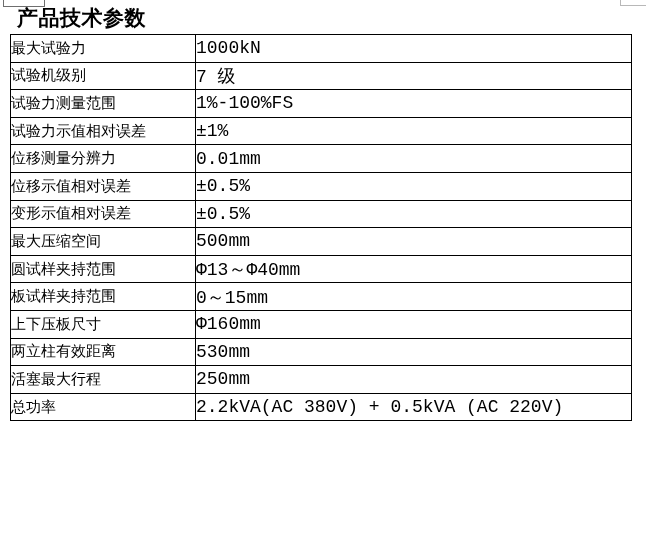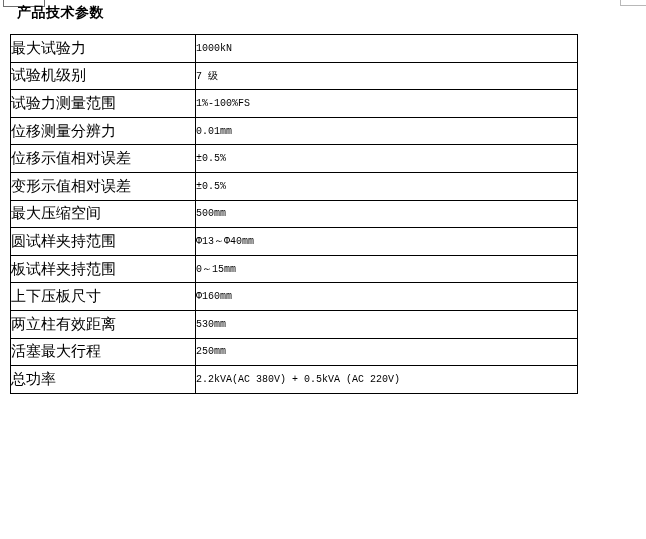--- a/index.html
+++ b/index.html
@@ -30,31 +30,31 @@
     top: -3px;
     width: 27px;
     height: 7px;
     border: 1px solid #b8b8b8;
     background: #ffffff;
   }
   .page-title {
     position: absolute;
     left: 17px;
     top: 4px;
-    font-size: 14px;
+    font-size: 21px;
     font-weight: bold;
     letter-spacing: 0.5px;
     font-family: "Liberation Sans", "DejaVu Sans", sans-serif;
     white-space: nowrap;
   }
   table.specs {
     position: absolute;
     left: 10px;
     top: 34px;
-    width: 568px;
+    width: 622px;
     border-collapse: collapse;
     table-layout: fixed;
     padding-left: 20px;
   }
   table.specs col.c1 { width: 185px; }
   table.specs td {
     border: 1px solid #000000;
     height: 26.6px;
     padding: 0;
     vertical-align: middle;
@@ -63,21 +63,21 @@
     white-space: nowrap;
   }
   td.label {
     padding-left: 30px;
     font-family: "Liberation Serif", "DejaVu Serif", serif;
     font-size: 15px;
   }
   td.value {
     padding-left: 32px;
     font-family: "Liberation Mono", "DejaVu Sans Mono", monospace;
-    font-size: 10px;
+    font-size: 18px;
   }
 </style>
 </head>
 <body>
 
 <div class="corner-frag-left"></div>
 <div class="corner-frag-right"></div>
 
 <div class="page-title">产品技术参数</div>
 
@@ -91,20 +91,24 @@
       <td class="label">最大试验力</td>
       <td class="value">1000kN</td>
     </tr>
     <tr>
       <td class="label">试验机级别</td>
       <td class="value">7 级</td>
     </tr>
     <tr>
       <td class="label">试验力测量范围</td>
       <td class="value">1%-100%FS</td>
+    </tr>
+    <tr>
+      <td class="label">试验力示值相对误差</td>
+      <td class="value">±1%</td>
     </tr>
     <tr>
       <td class="label">位移测量分辨力</td>
       <td class="value">0.01mm</td>
     </tr>
     <tr>
       <td class="label">位移示值相对误差</td>
       <td class="value">±0.5%</td>
     </tr>
     <tr>

